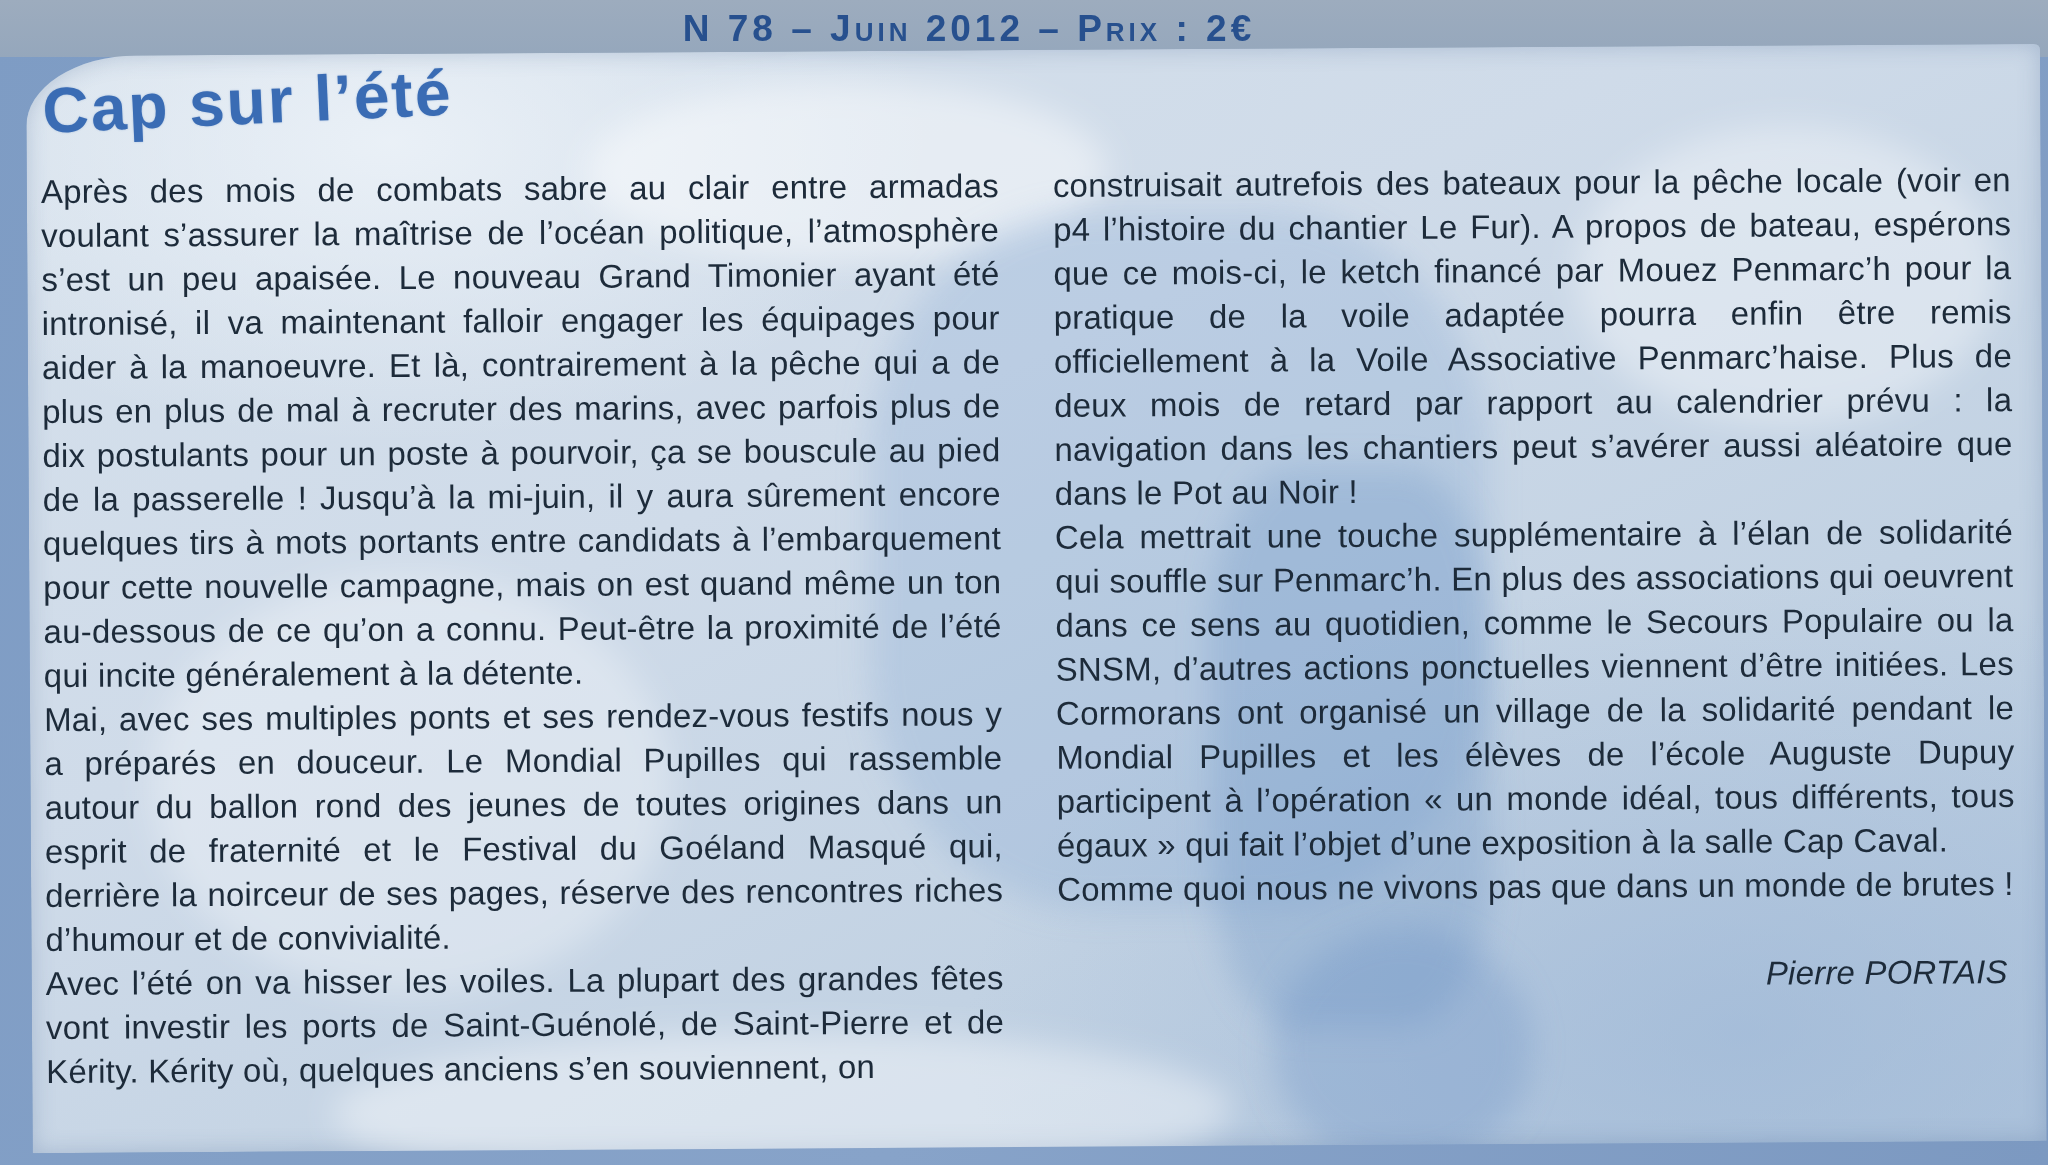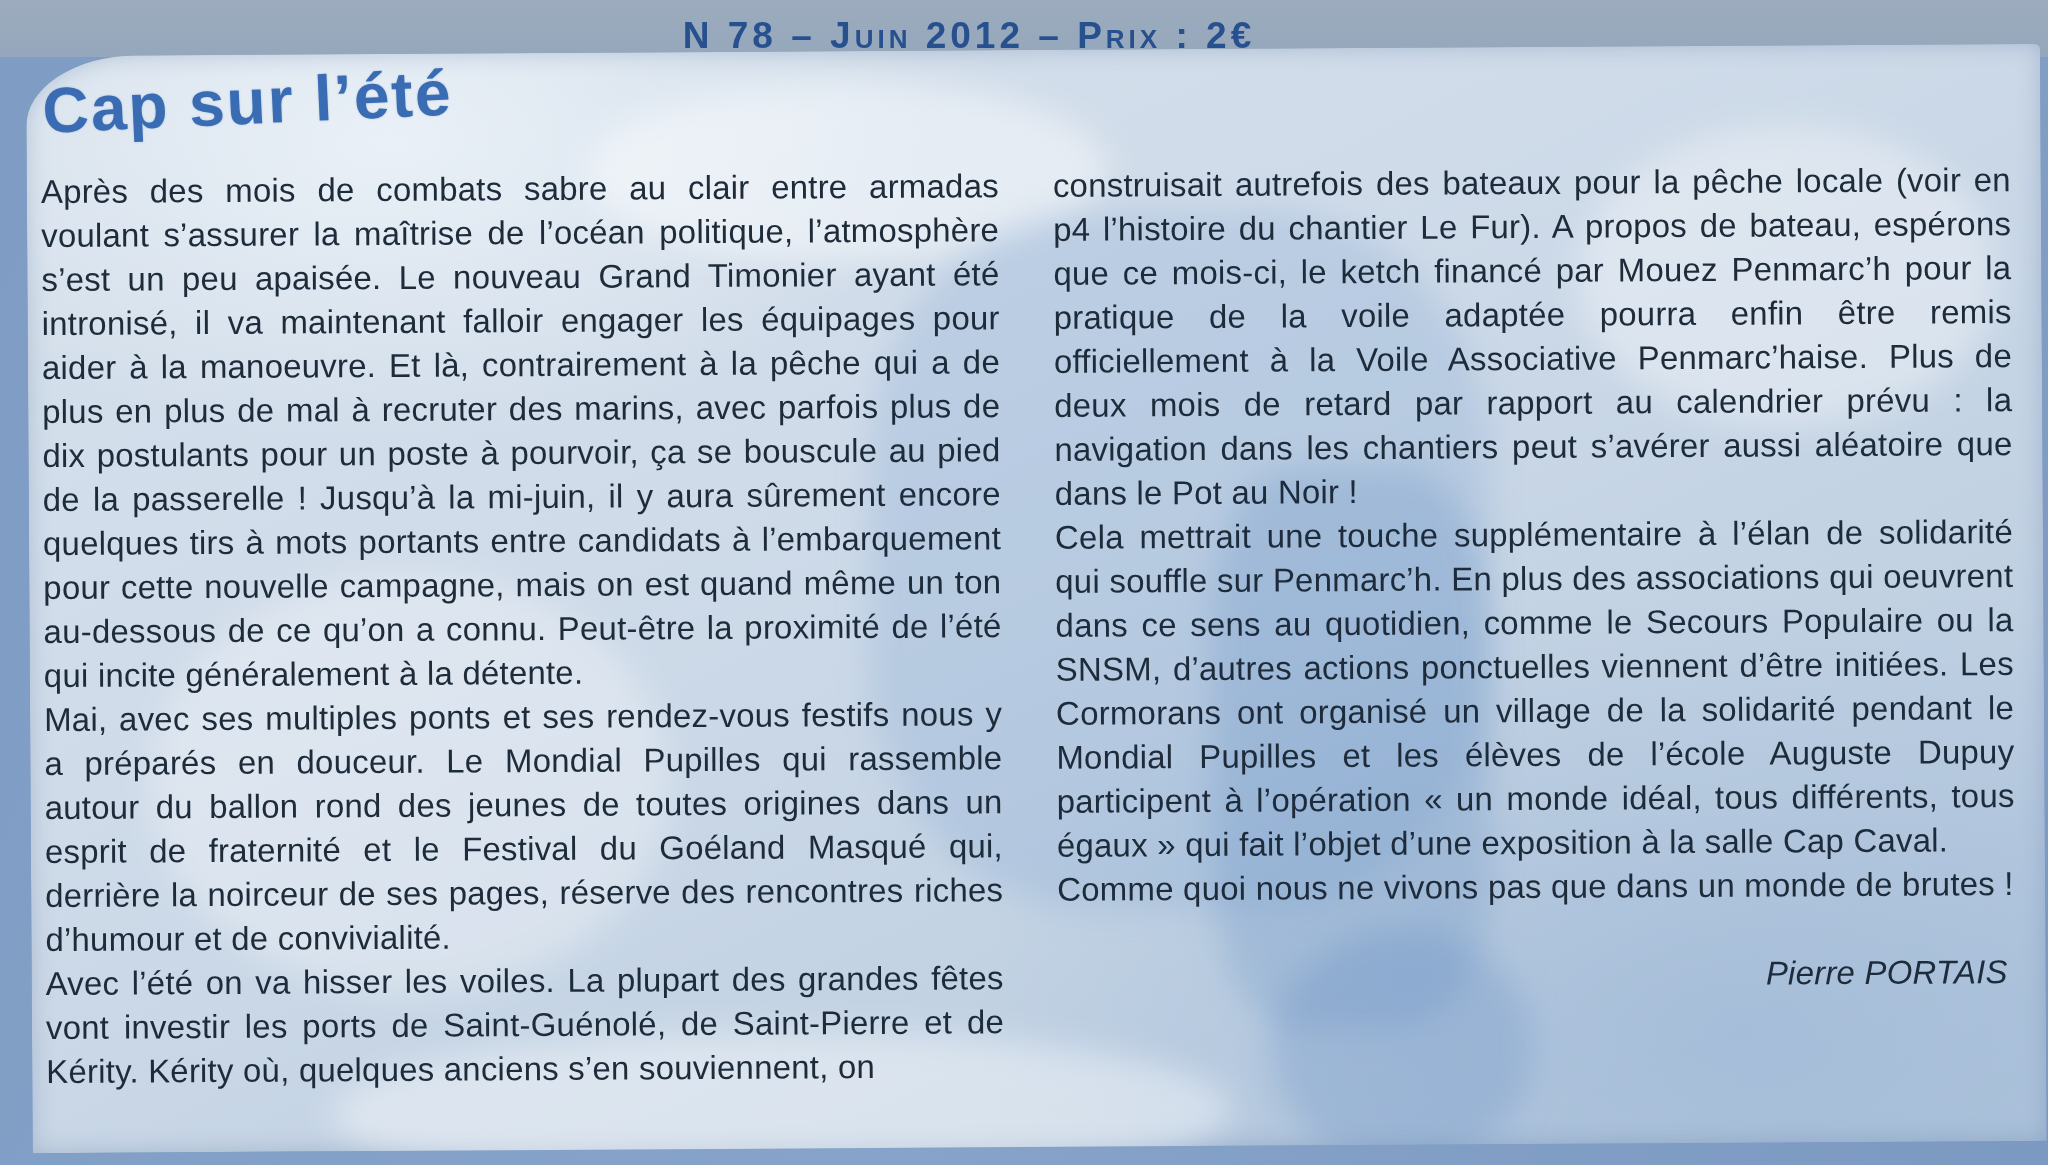--- a/index.html
+++ b/index.html
@@ -8,21 +8,21 @@
     background: linear-gradient(115deg, #7e9cc4 0%, #87a3c9 55%, #7c99c1 100%);
     overflow: hidden;
     font-family: "Liberation Sans", sans-serif;
     position: relative;
   }
 
   
   .masthead {
     position: absolute; left: 0; top: 0; right: 0; height: 57px;
     background: linear-gradient(180deg, #9dacbe 0%, #95a7bc 100%);
-    display: flex; align-items: flex-end; justify-content: center;
+    display: flex; align-items: center; justify-content: center;
   }
   .masthead-text {
     color: #27508e;
     font-weight: 700;
     font-size: 37px;
     letter-spacing: 4px;
     font-variant: small-caps;
     transform: translateX(-55px);
     white-space: nowrap;
   }

